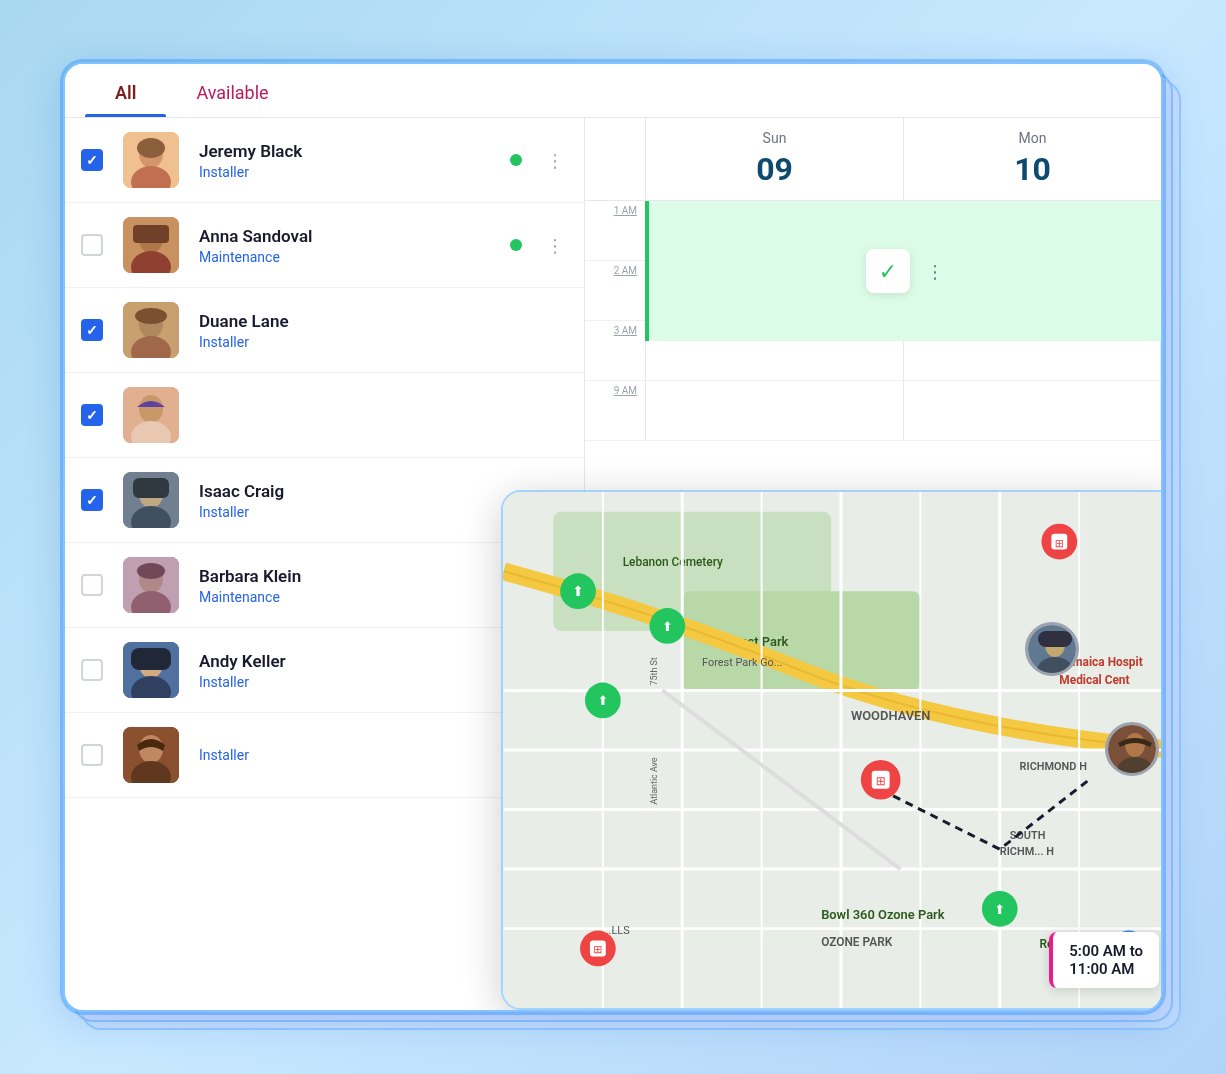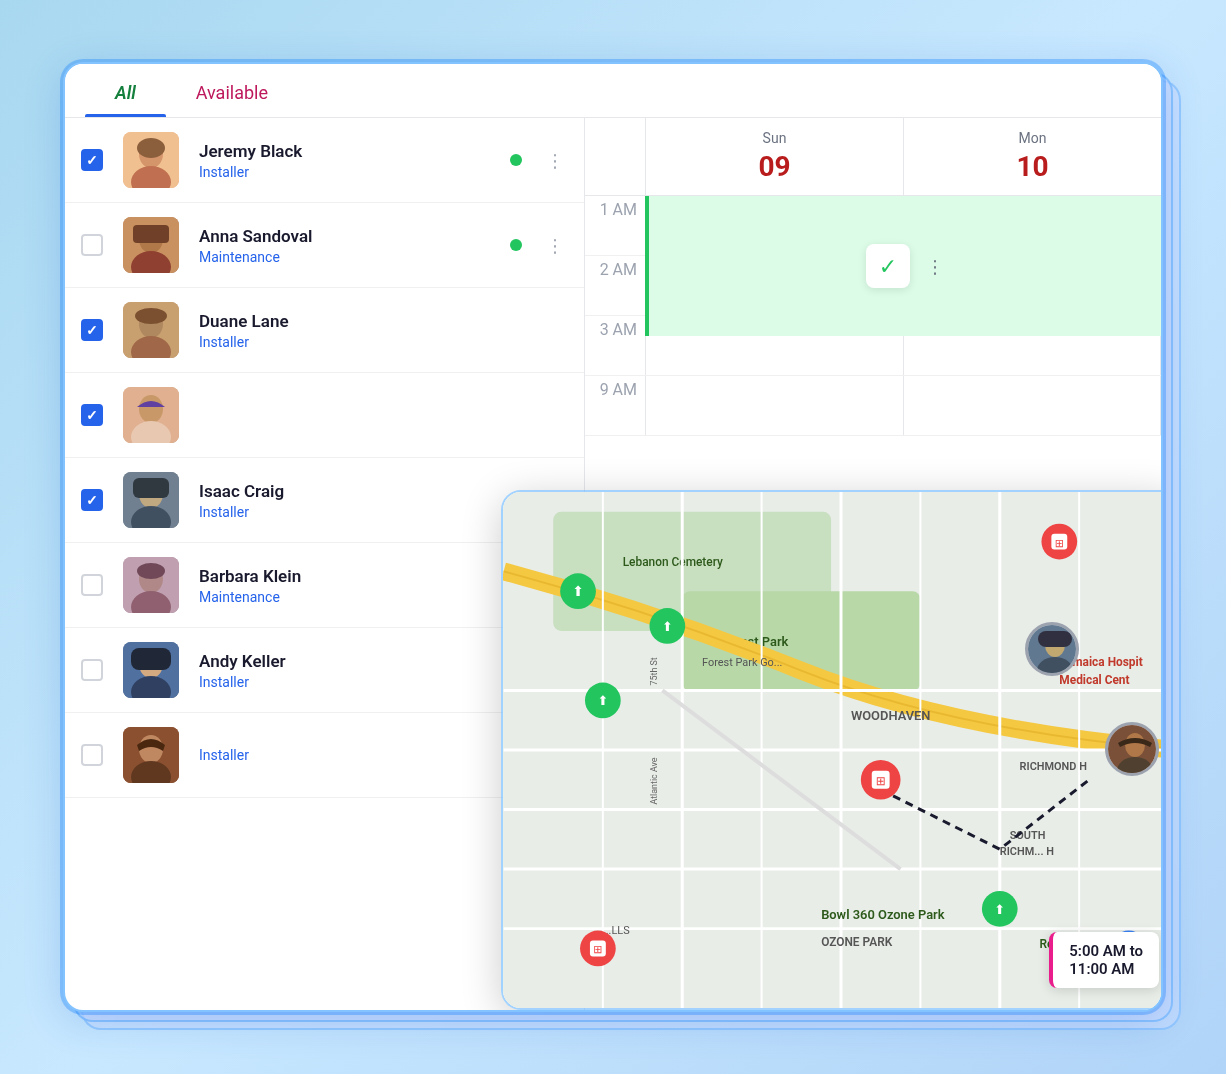--- a/index.html
+++ b/index.html
@@ -53,23 +53,22 @@
       padding: 0 20px;
     }
     .tab {
       padding: 18px 30px 14px;
       font-size: 18px;
       cursor: pointer;
       position: relative;
       color: #be185d;
     }
     .tab.active {
-      color: #15803d;
+      color: #7f1d1d;
       font-weight: 600;
-      font-style: italic;
     }
     .tab.active::after {
       content: '';
       position: absolute;
       bottom: 0; left: 0; right: 0;
       height: 3px;
       background: #2563eb;
       border-radius: 2px 2px 0 0;
     }
     
@@ -178,42 +177,43 @@
       text-align: center;
       padding: 12px 8px;
       border-left: 1px solid #e5e7eb;
     }
     .cal-day-name {
       font-size: 14px;
       color: #6b7280;
       margin-bottom: 4px;
     }
     .cal-day-num {
-      font-size: 28px;
+      font-size: 32px;
       font-weight: 700;
-      color: #b91c1c;
+      color: #0c4a6e;
     }
     
     .calendar-body {
       flex: 1;
       position: relative;
       overflow: hidden;
     }
     .time-row {
       display: flex;
       border-bottom: 1px solid #f0f0f0;
       height: 60px;
     }
     .time-label {
       width: 60px;
       flex-shrink: 0;
-      font-size: 16px;
+      font-size: 10px;
       color: #9ca3af;
       padding: 4px 8px 0;
       text-align: right;
+      text-decoration: underline;
     }
     .time-cells {
       flex: 1;
       display: flex;
       border-left: 1px solid #e5e7eb;
     }
     .time-cell {
       flex: 1;
       border-right: 1px solid #e5e7eb;
     }

